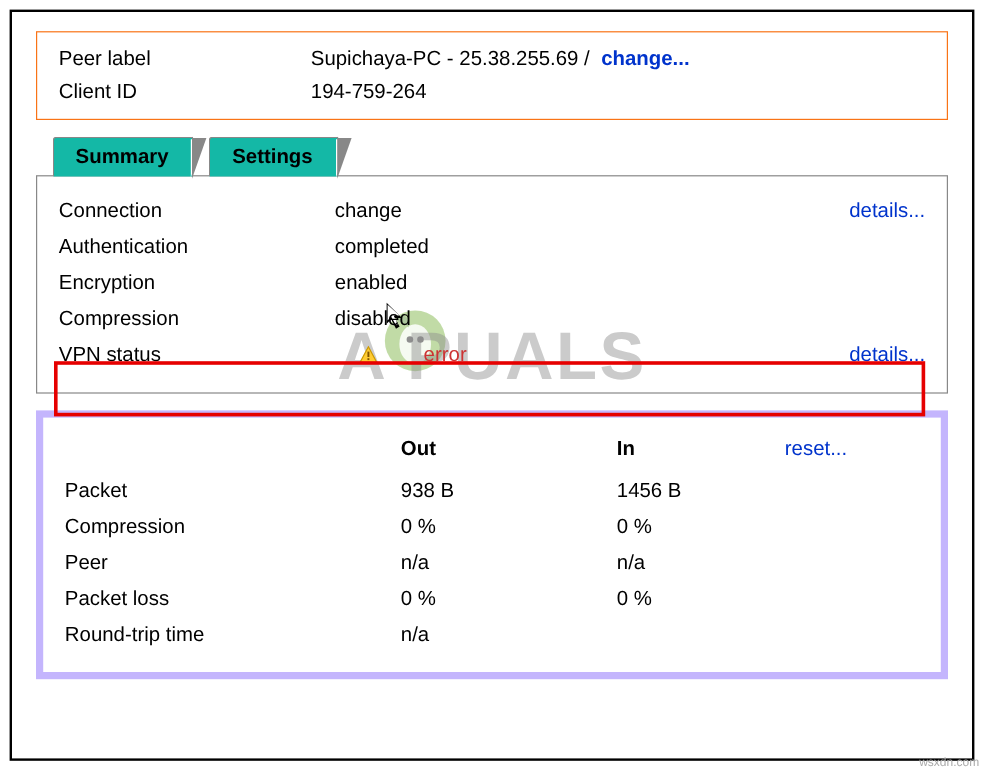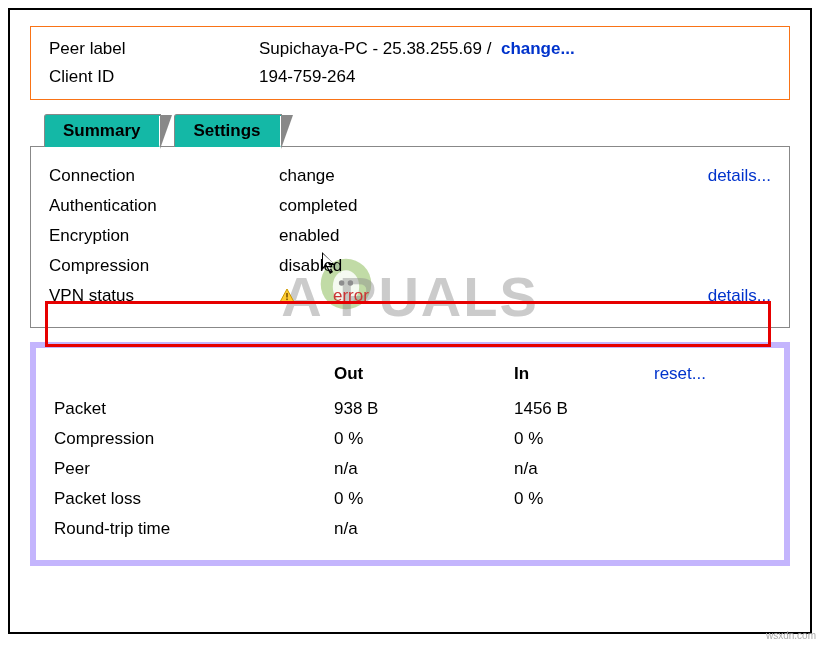--- a/index.html
+++ b/index.html
@@ -174,21 +174,21 @@
       <div class="svalue">completed</div>
     </div>
     <div class="srow">
       <div class="slabel">Encryption</div>
       <div class="svalue">enabled</div>
     </div>
     <div class="srow">
       <div class="slabel">Compression</div>
       <div class="svalue">disabled</div>
     </div>
-    <div class="srow" style="position:relative;">
+    <div class="srow" style="position:relative;gap:20px;">
       <div class="slabel">VPN status</div>
       <div class="svalue">
         <svg class="warn-icon" viewBox="0 0 16 16">
           <polygon points="8,1 15,14 1,14" fill="#ffcc33" stroke="#cc9900" stroke-width="1"></polygon>
           <rect x="7.2" y="5" width="1.6" height="4.5" fill="#805500"></rect>
           <rect x="7.2" y="10.5" width="1.6" height="1.6" fill="#805500"></rect>
         </svg>
         <span class="err-text">error</span>
       </div>
       <div class="slink">details...</div>

